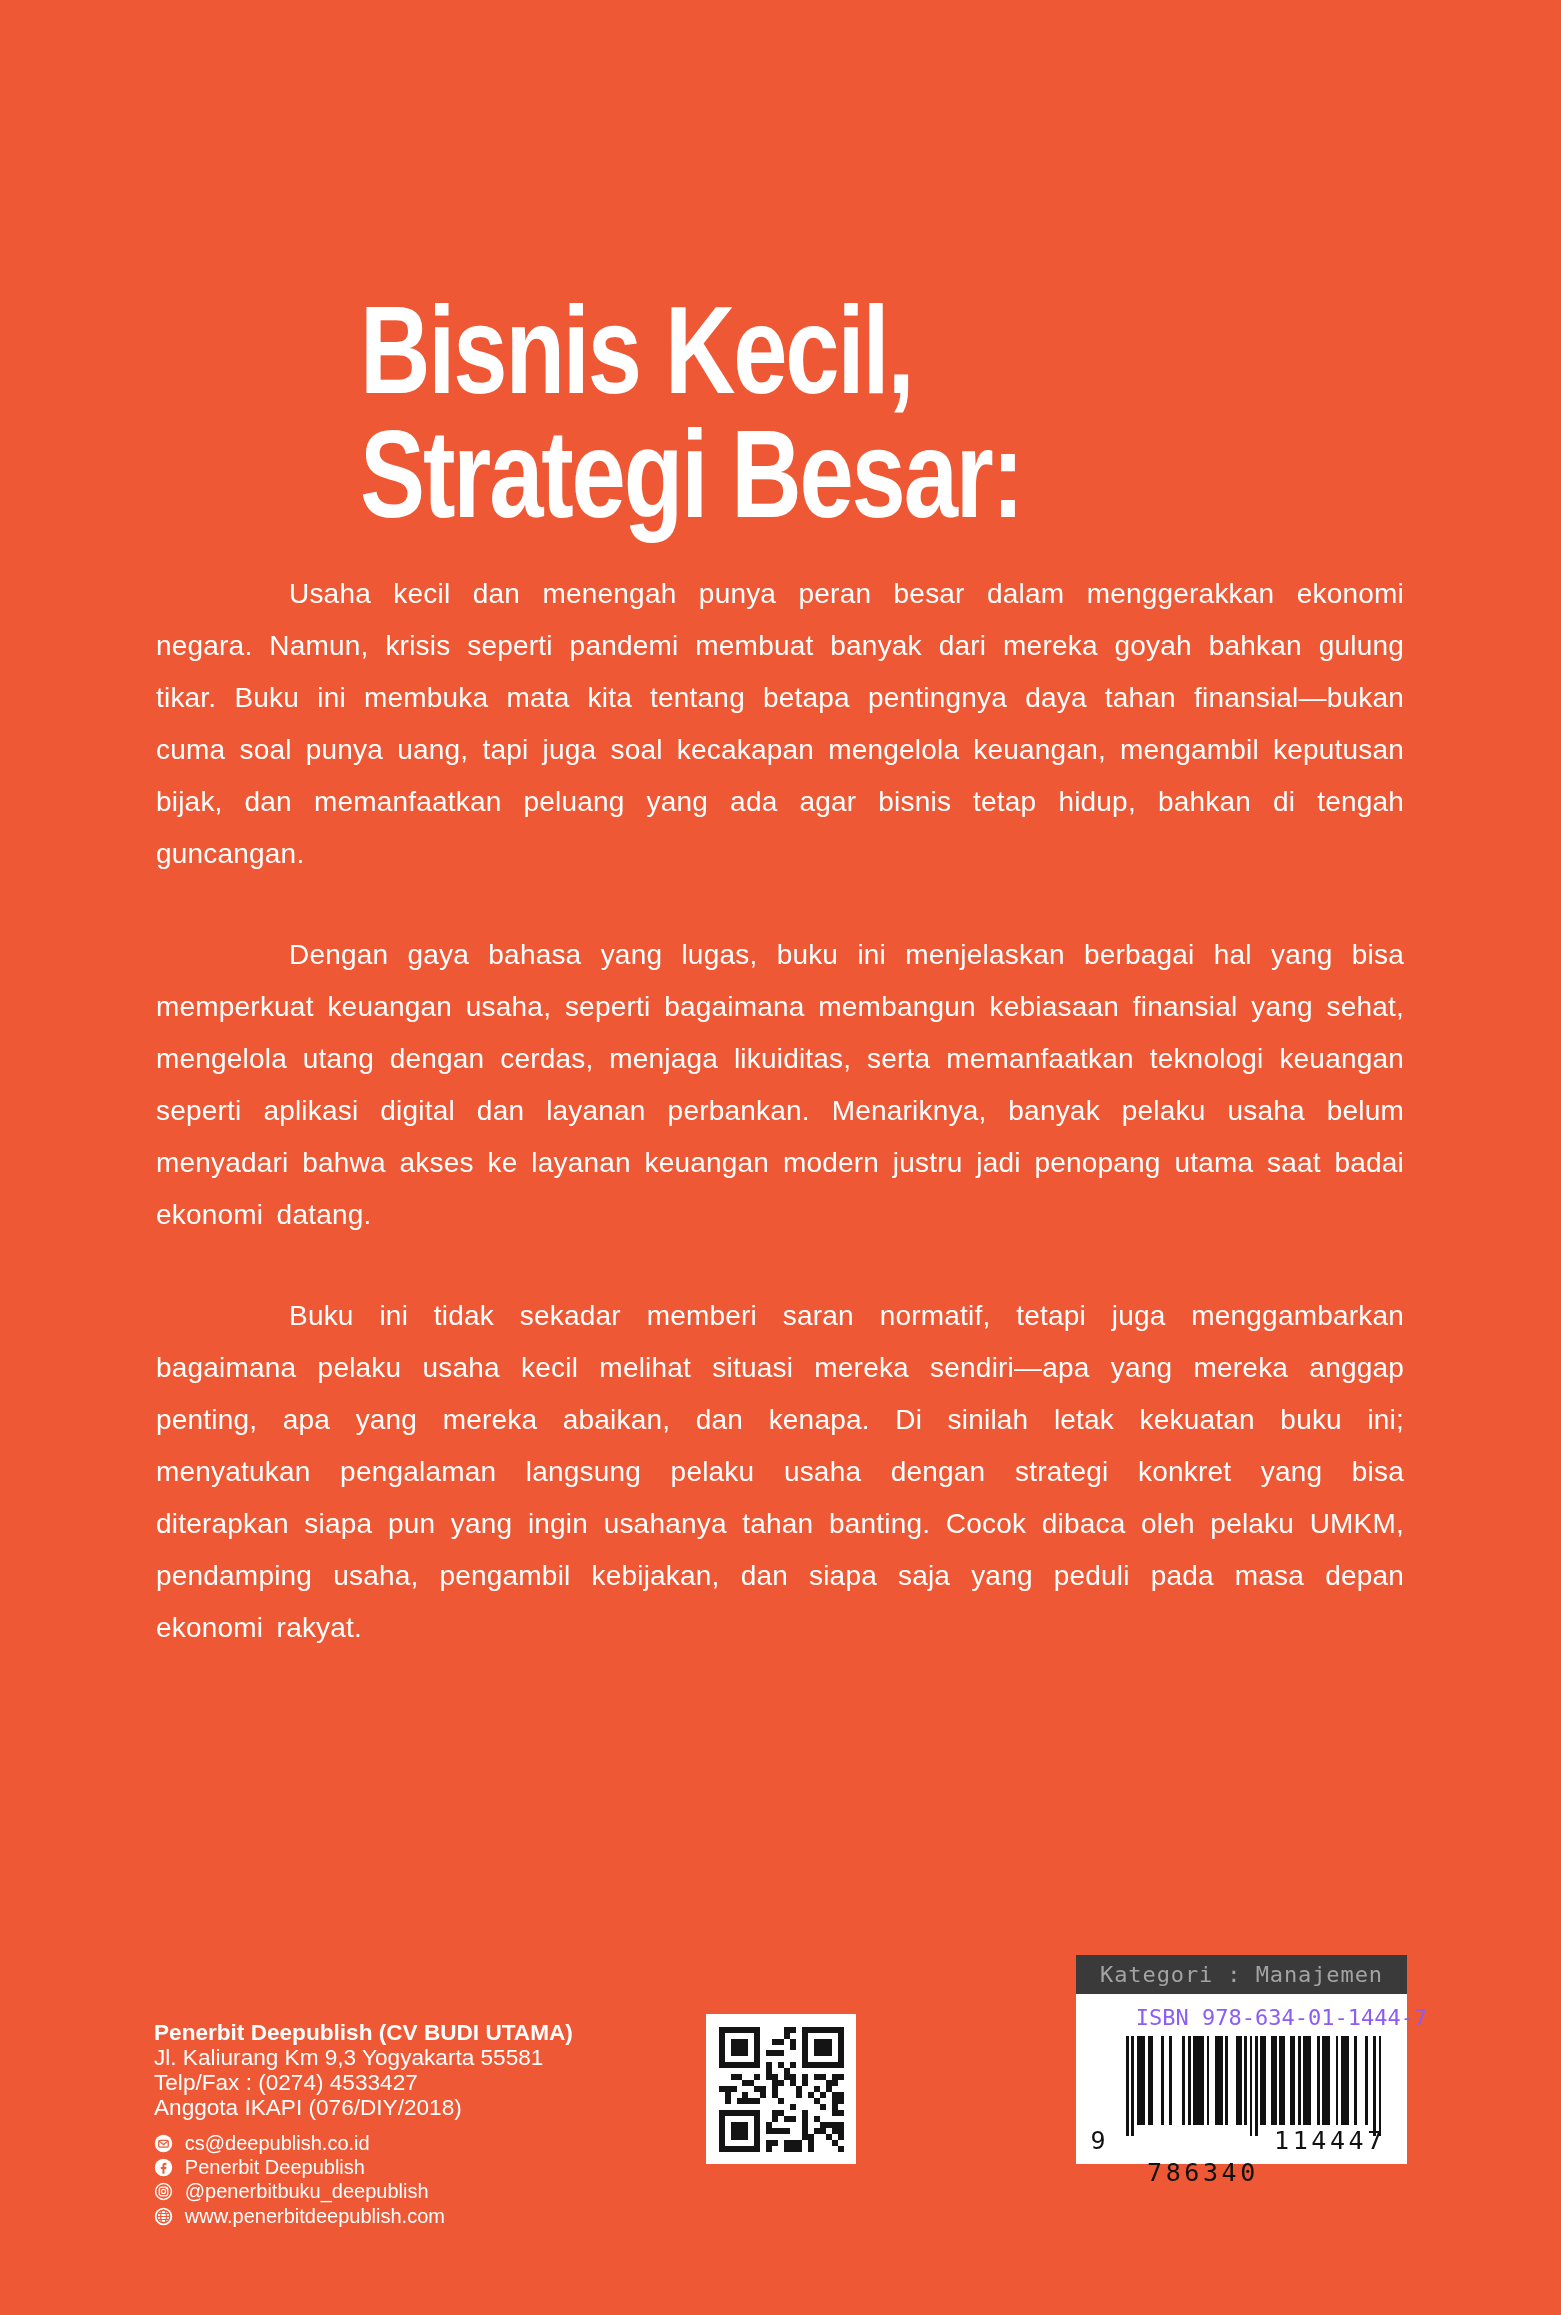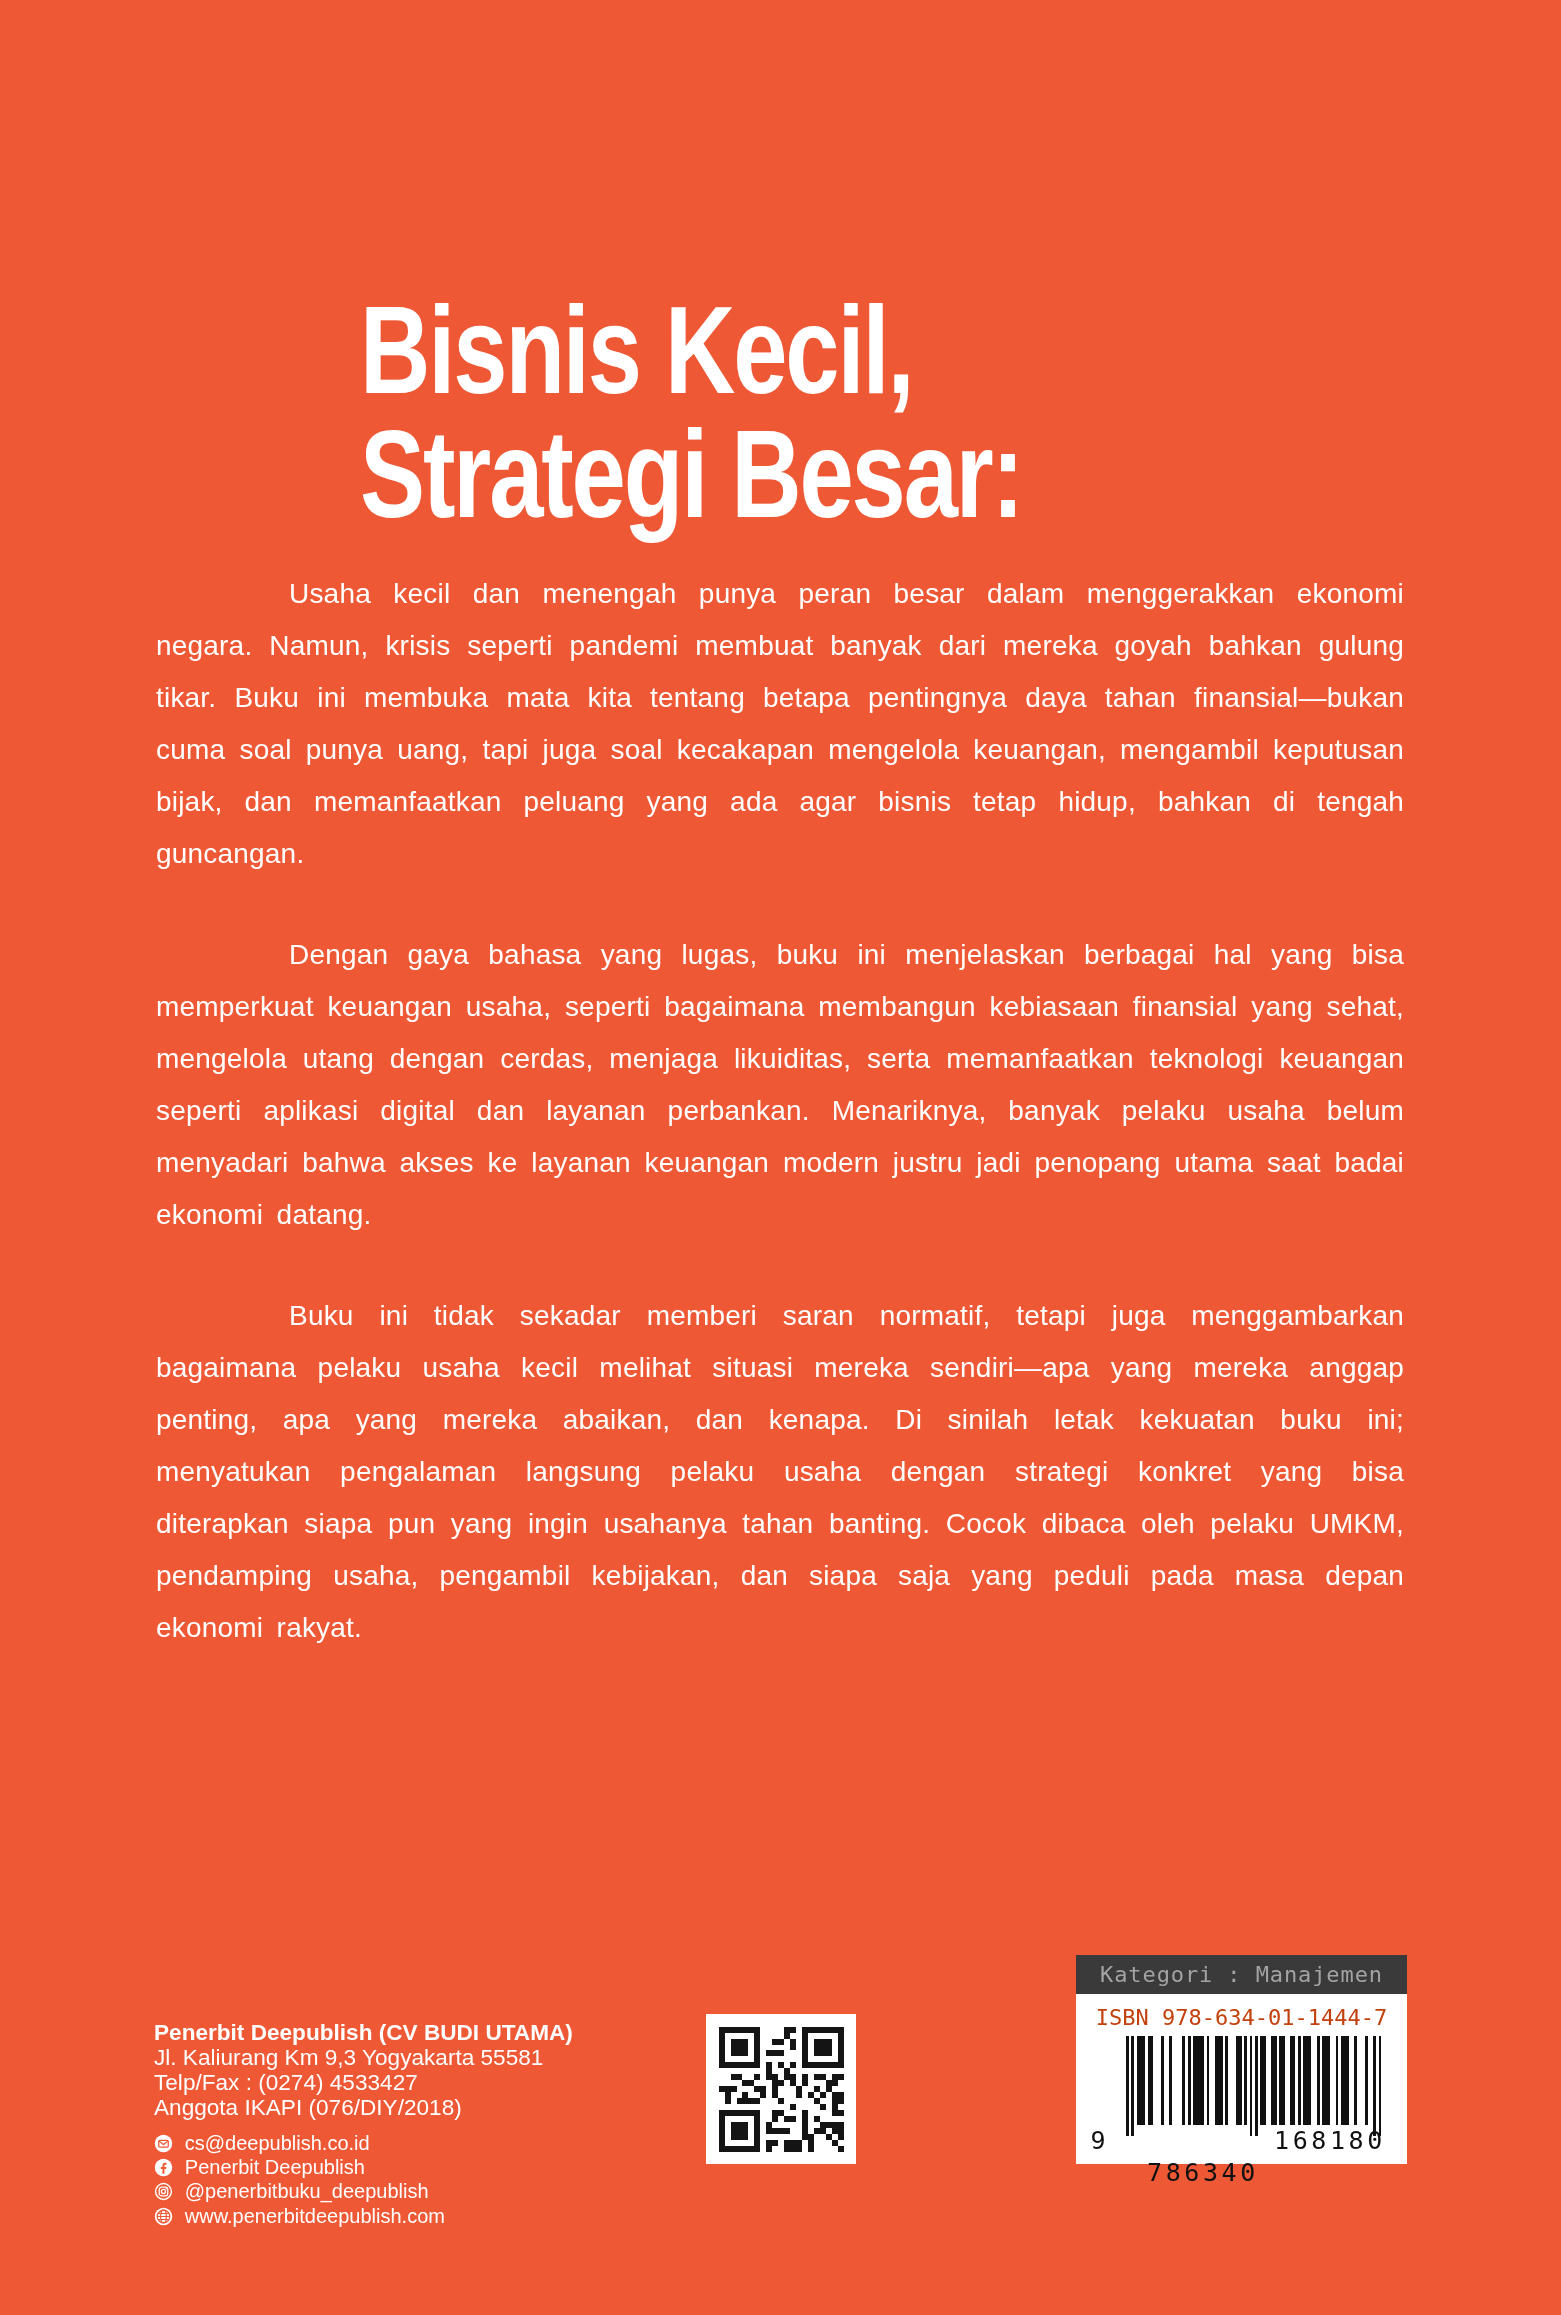--- a/index.html
+++ b/index.html
@@ -63,21 +63,22 @@
   .isbn-block{position:absolute;left:1076px;top:1955px;width:331px;}
   .category-bar{
     height:39px;background:#3A3A3A;color:#a3a3a3;
     display:flex;align-items:center;justify-content:center;
     font-family:"DejaVu Sans Mono",monospace;font-size:22px;letter-spacing:0.9px;
   }
   .barcode-box{position:relative;background:#fff;height:170px;color:#111;}
   .isbn-text{
     position:absolute;top:11px;left:0;width:100%;text-align:center;
     font-family:"DejaVu Sans Mono",monospace;font-size:22px;letter-spacing:0px;
-    color:#c2410c;
+    color:#8b5cf6;
+    padding-left:40px;
   }
   .barcode-bars{
     position:absolute;left:50px;top:42px;
     display:flex;align-items:flex-start;height:101px;
   }
   .bc-mod{width:2.7px;height:89px;}
   .bc-mod.on{background:#111;}
   .bc-mod.guard.on{height:100px;}
   .bc-digit{
     position:absolute;font-family:"DejaVu Sans Mono",monospace;
@@ -688,18 +689,18 @@
           <div class="bc-mod"></div>
           <div class="bc-mod on"></div>
           <div class="bc-mod"></div>
           <div class="bc-mod"></div>
           <div class="bc-mod on guard"></div>
           <div class="bc-mod guard"></div>
           <div class="bc-mod on guard"></div>
         </div>
       <div class="bc-digit bc-d1">9</div>
       <div class="bc-digit bc-d2">786340</div>
-      <div class="bc-digit bc-d3">168180</div>
+      <div class="bc-digit bc-d3">114447</div>
     </div>
   </div>
 
 </div>
 
 
 </body></html>

